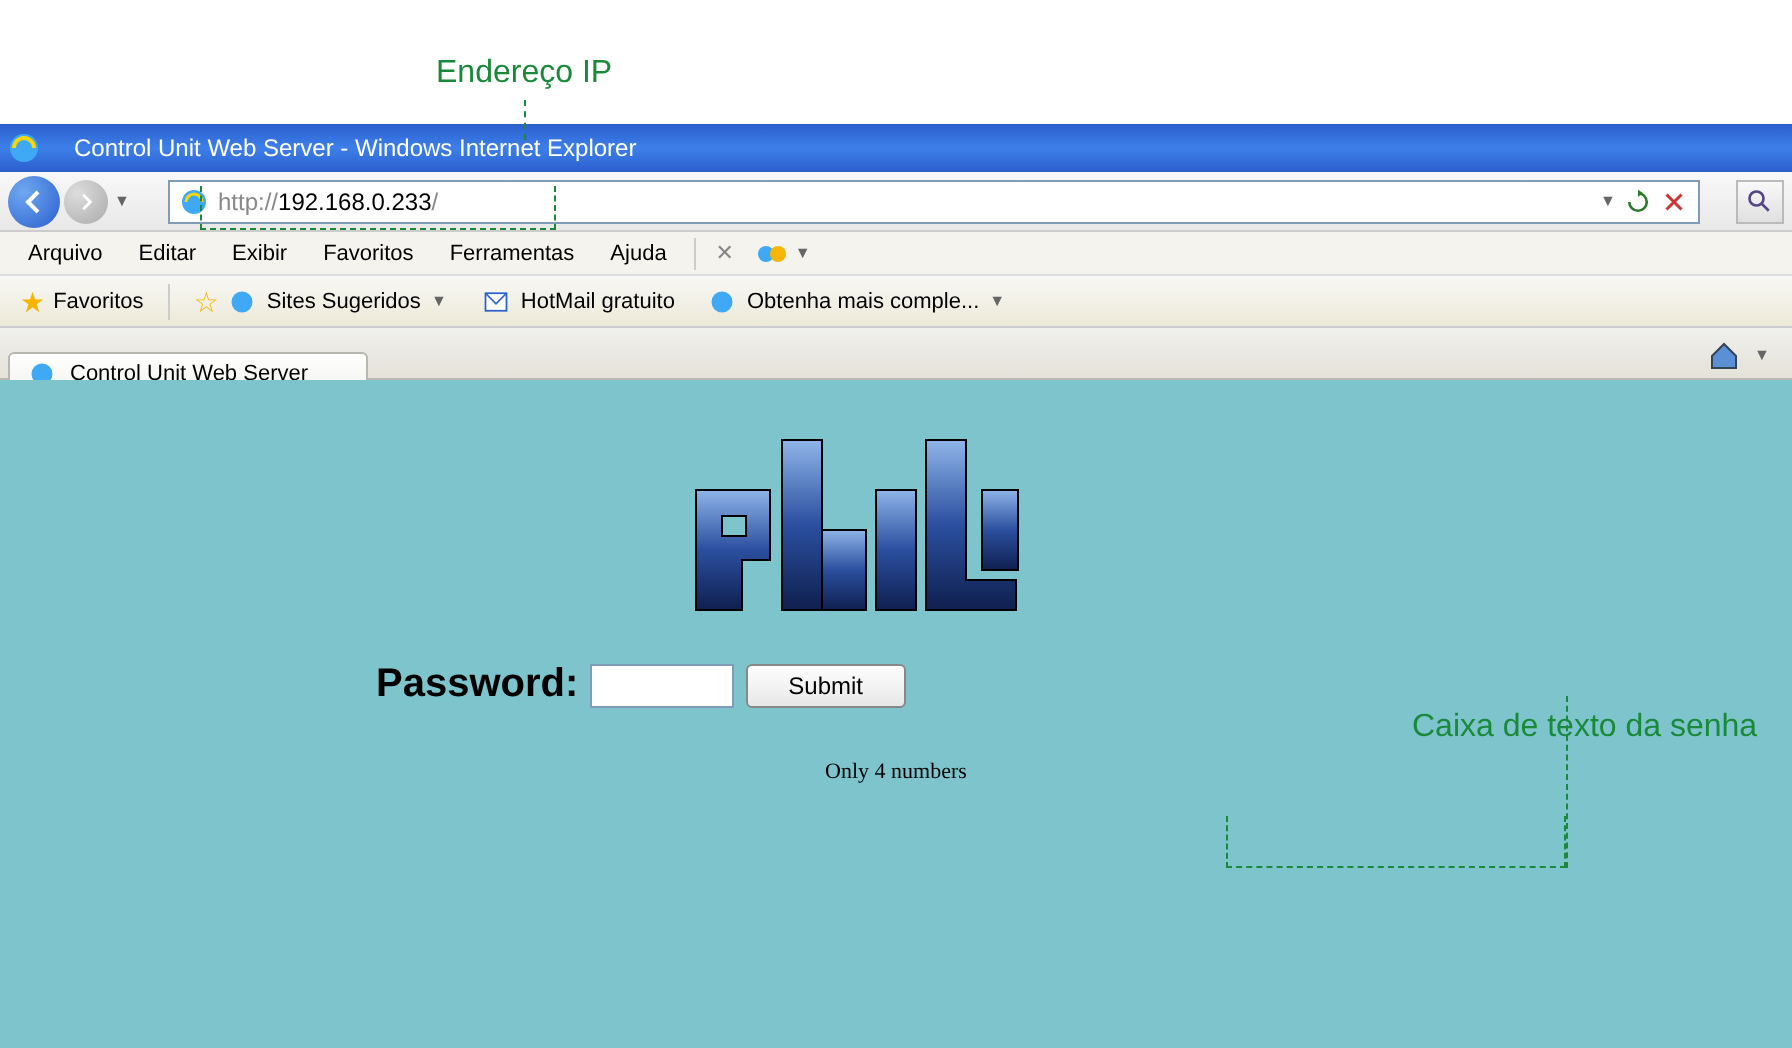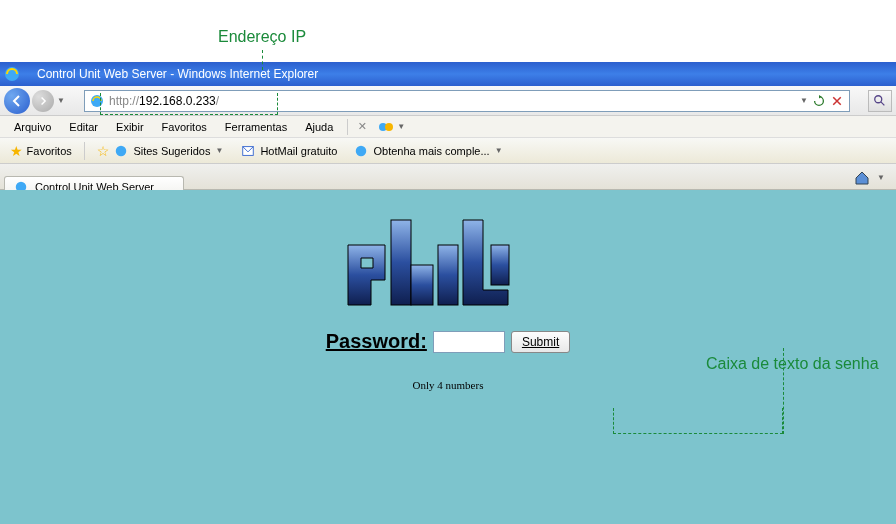--- a/index.html
+++ b/index.html
@@ -35,24 +35,24 @@
     .fav-sep { width: 1px; height: 18px; background: #ccc; margin: 0 2px; }
     
     .tabbar { height: 26px; background: linear-gradient(#f0f0ee,#e4e2d8); border-bottom: 1px solid #b8b8b0; display: flex; align-items: center; padding: 2px 4px 0 4px; justify-content: space-between; }
     .tab { background: linear-gradient(#fff,#f0f0ec); border: 1px solid #b8b8b0; border-bottom: none; border-radius: 3px 3px 0 0; height: 22px; display: flex; align-items: center; padding: 0 8px; gap: 6px; font-size: 11px; min-width: 180px; margin-top: 18px; }
     .tab-tools { display: flex; gap: 6px; align-items: center; padding-right: 6px; }
     
     .content { background: #7dc4cd; height: 334px; position: relative; }
     .login-area { position: absolute; left: 50%; transform: translateX(-50%); top: 20px; width: 520px; text-align: center; }
     .logo { margin: 0 auto 18px; }
     .prompt { font-family: Arial; font-size: 13px; font-weight: bold; color: #000; margin-bottom: 22px; }
-    .pwd-row { display: flex; align-items: center; justify-content: center; gap: 6px; margin-bottom: 26px; text-decoration: underline; }
+    .pwd-row { display: flex; align-items: center; justify-content: flex-start; gap: 6px; margin-bottom: 26px; }
     .pwd-label { font-family: Arial; font-size: 20px; font-weight: bold; }
     .pwd-input { width: 72px; height: 22px; border: 1px solid #7f9db9; background: #fff; padding: 0 4px; font-size: 13px; }
-    .submit-btn { height: 22px; padding: 0 10px; background: linear-gradient(#fdfdfd,#e8e8e8); border: 1px solid #888; border-radius: 3px; font-size: 12px; cursor: pointer; }
+    .submit-btn { height: 22px; padding: 0 20px; background: linear-gradient(#fdfdfd,#e8e8e8); border: 1px solid #888; border-radius: 3px; font-size: 12px; cursor: pointer; }
     .hint { font-family: Liberation Serif, serif; font-size: 11px; color: #000; }
   </style>
 </head>
 <body>
 
 <div class="annotation" style="left:218px; top:28px;">Endereço IP</div>
 <div class="annotation-line" style="left:262px; top:50px; width:0; height:20px; border-right:none; border-bottom:none; border-top:none;"></div>
 <div class="annotation-line" style="left:100px; top:93px; width:178px; height:22px; border-top:none;"></div>
 
 <div class="titlebar">

